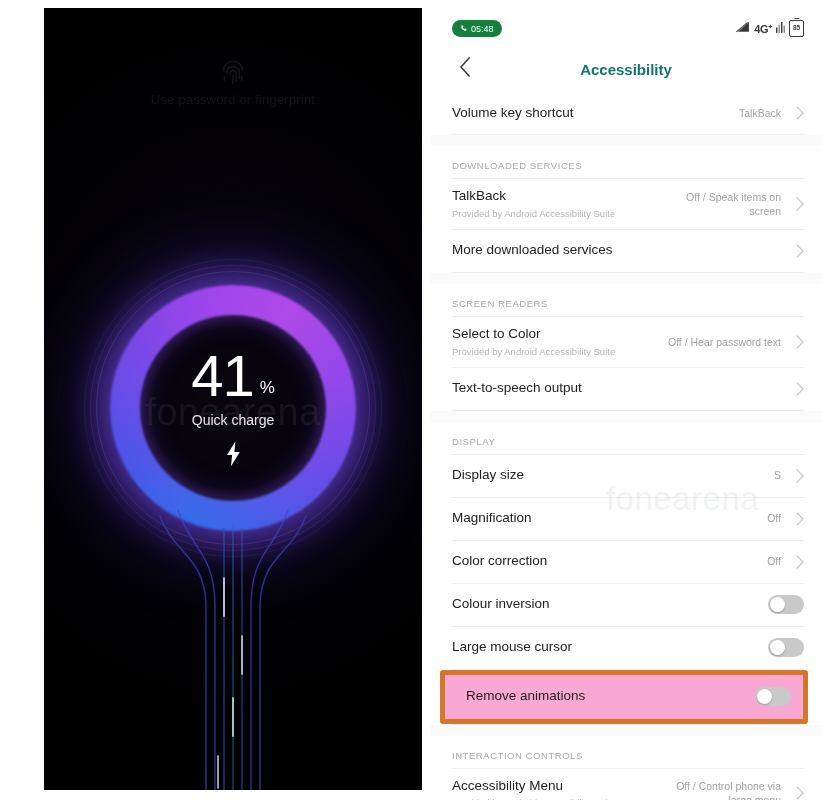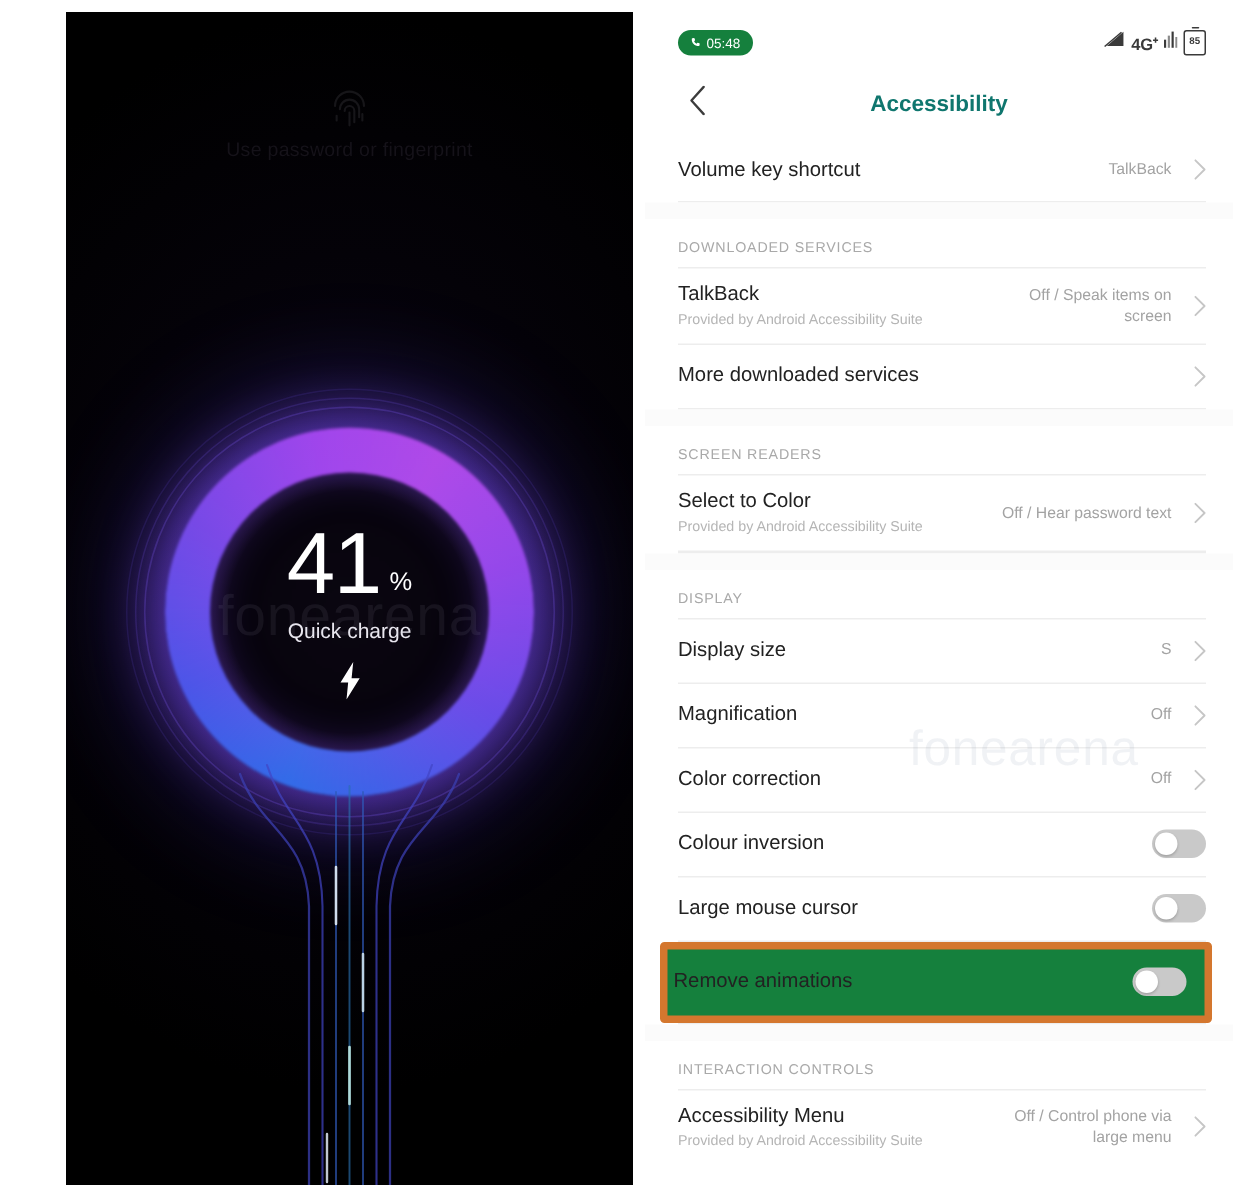--- a/index.html
+++ b/index.html
@@ -396,23 +396,23 @@
     border-radius: 50%;
     background: #ffffff;
     box-shadow: 0 1px 2px rgba(0,0,0,.22);
   }
 
   
   .row.highlight {
     border: 5px solid #d4772e;
     border-radius: 3px;
     margin: 0 14px 0 10px;
-    padding-left: 4px;
+    padding-left: 21px;
     padding-right: 12px;
-    background: #15803d;
+    background: #f9a8d4;
     min-height: 44px;
   }
 
   
   #settings-watermark {
     position: absolute;
     left: 176px;
     top: 388px;
     font-size: 33px;
     color: rgba(120, 135, 165, .11);
@@ -579,20 +579,30 @@
             <div class="row-sub">Provided by Android Accessibility Suite</div>
           </div>
           <div class="row-value">Off / Hear password text</div>
           <div class="chev">
             <svg viewBox="0 0 9 16" width="8" height="14" fill="none" stroke="#c6c6c6" stroke-width="1.4" stroke-linecap="round" stroke-linejoin="round">
               <path d="M1 1l7 7-7 7"></path>
             </svg>
           </div>
         </div>
         <div class="sep"></div>
+        <div class="row">
+          <div class="row-main">
+            <div class="row-title">Text-to-speech output</div>
+          </div>
+          <div class="chev">
+            <svg viewBox="0 0 9 16" width="8" height="14" fill="none" stroke="#c6c6c6" stroke-width="1.4" stroke-linecap="round" stroke-linejoin="round">
+              <path d="M1 1l7 7-7 7"></path>
+            </svg>
+          </div>
+        </div>
         <div class="sep"></div>
         <div class="group-gap"></div>
         <div class="group-header">DISPLAY</div>
         <div class="sep"></div>
         <div class="row">
           <div class="row-main">
             <div class="row-title">Display size</div>
           </div>
           <div class="row-value">S</div>
           <div class="chev">

